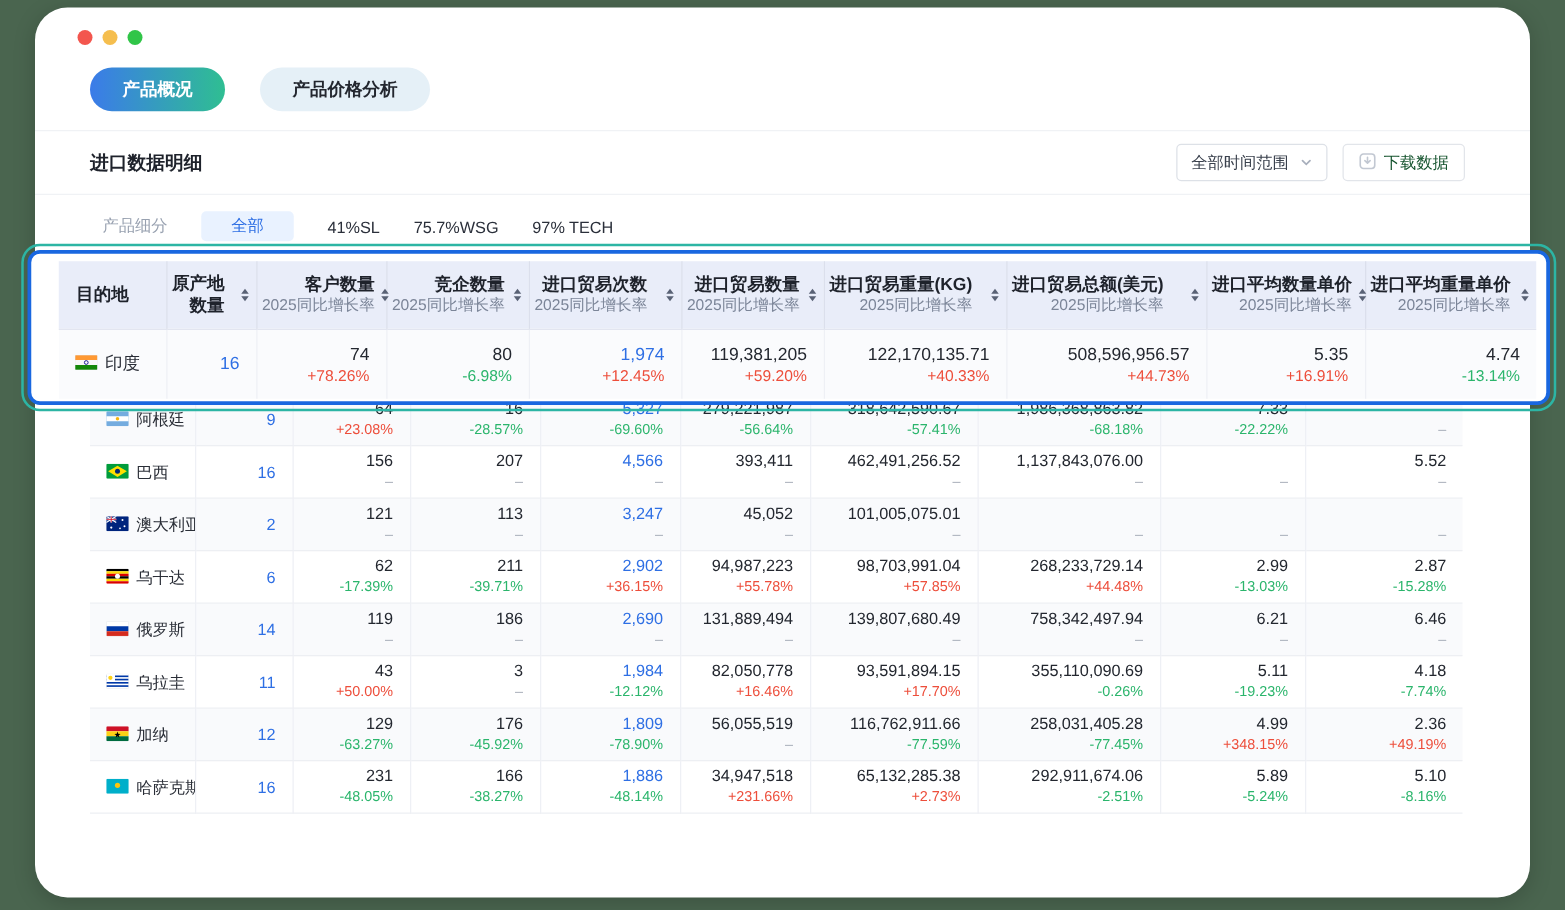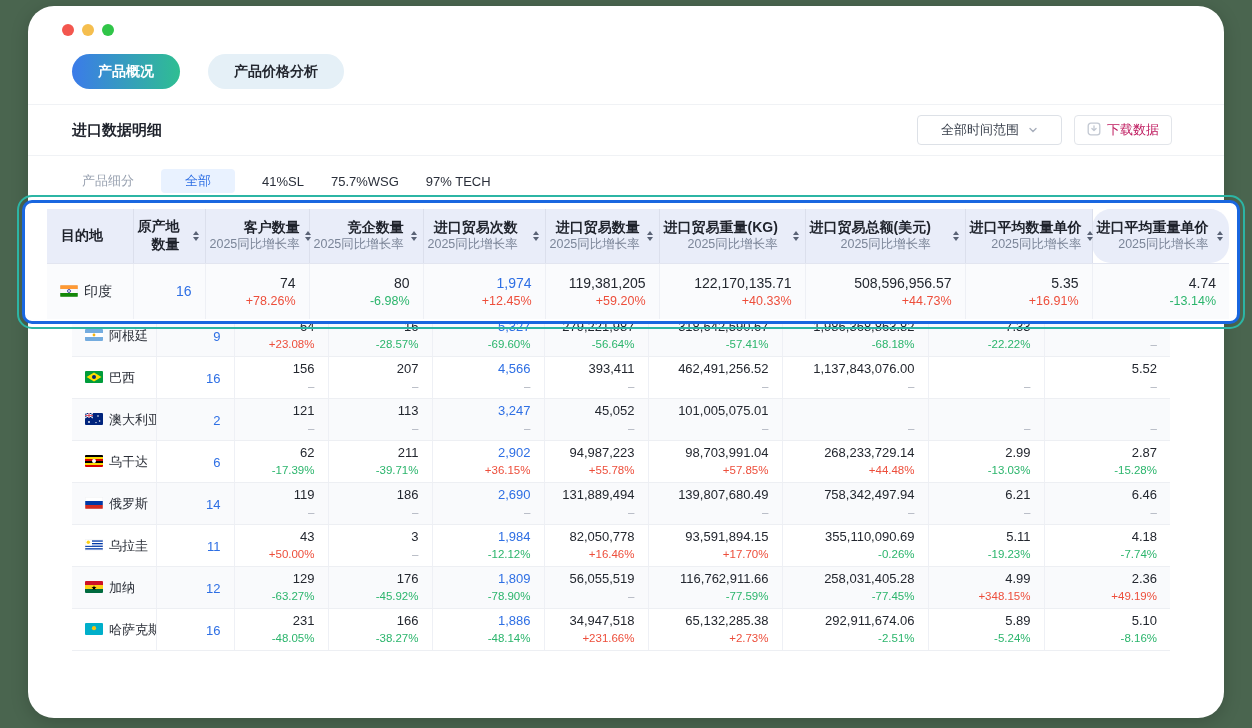--- a/index.html
+++ b/index.html
@@ -32,46 +32,46 @@
   .tab.active{background:linear-gradient(90deg,var(--grad-a),var(--grad-b));color:#fff;}
   .divider{height:1px;background:#F0F2F5;}
   .d1{margin-top:15px;}
   .d2{margin-top:9px;}
   
   .section-head{display:flex;justify-content:space-between;align-items:center;padding:0 52px 0 44px;margin-top:9px;height:32px;gap:10px;}
   .section-head h2{margin:0;font-size:15px;font-weight:700;color:#1E222B;}
   .toolbar{display:flex;gap:12px;align-items:center;}
   .select{
     height:30px;border:1px solid #DDE1E7;border-radius:4px;display:flex;align-items:center;
-    gap:9px;padding:0 23px;font-size:13px;color:#3A414D;background:#fff;cursor:pointer;text-align:right;
+    gap:9px;padding:0 11px;font-size:13px;color:#3A414D;background:#fff;cursor:pointer;text-align:right;
   }
   .dl-btn{
     height:30px;border:1px solid #E2E5EA;border-radius:4px;display:flex;align-items:center;
-    gap:6px;padding:0 12px;font-size:13px;color:#be185d;background:#fff;cursor:not-allowed;
+    gap:6px;padding:0 12px;font-size:13px;color:#14532d;background:#fff;cursor:not-allowed;
     font-family:inherit;
   }
   
   .filter-row{display:flex;align-items:center;gap:27px;margin:13px 0 0 44px;font-size:13px;}
   .filter-label{color:#98A1B0;margin-left:10px;}
   .filter-opt{color:#2A2F3A;cursor:pointer;}
   .filter-opt.active{color:var(--blue);background:#E9F2FF;padding:3px 24px;border-radius:4px;}
   
   table{border-collapse:collapse;table-layout:fixed;width:100%;}
   th,td{padding:0;}
   .hcell{display:flex;align-items:center;justify-content:space-between;padding:0 6px 0 4px;}
   .h-dest .hcell{justify-content:flex-start;padding-left:14px;}
   .hl{display:flex;flex-direction:column;align-items:flex-end;line-height:1.25;}
   .h-dest .hl{align-items:flex-start;}
   .l1{font-size:13.5px;font-weight:700;color:#1E222B;white-space:nowrap;}
   .l2{font-size:12px;font-weight:400;color:#7B8598;white-space:nowrap;}
   .caret{display:inline-flex;flex-direction:column;gap:2px;margin-left:5px;cursor:pointer;flex:0 0 auto;}
   .caret .cu{width:0;height:0;border-left:3.5px solid transparent;border-right:3.5px solid transparent;border-bottom:4.5px solid #596275;}
   .caret .cd{width:0;height:0;border-left:3.5px solid transparent;border-right:3.5px solid transparent;border-top:4.5px solid #596275;}
   th{background:var(--header-bg);border-right:1px solid #DBDFEC;border-bottom:1px solid #E2E5F0;}
-  th:last-child{border-right:none;border-radius:19px;}
+  th:last-child{border-right:none;}
   td{border-right:1px solid #EEF0F5;border-bottom:1px solid #EDEFF3;vertical-align:middle;}
   td:last-child{border-right:none;}
   .c-dest{padding-left:13px;white-space:nowrap;overflow:hidden;}
   .flag{width:18px;height:12px;display:inline-block;vertical-align:-1px;margin-right:6px;}
   .flag svg{width:18px;height:12px;display:block;border-radius:1px;}
   .dest-name{font-size:13px;color:#2A2E37;}
   .c-origin{text-align:right;padding-right:13px;}
   .c-num{text-align:right;padding-right:13px;}
   .num{font-size:13px;color:#23272F;}
   .val{font-size:13px;color:#23272F;line-height:1.3;}

